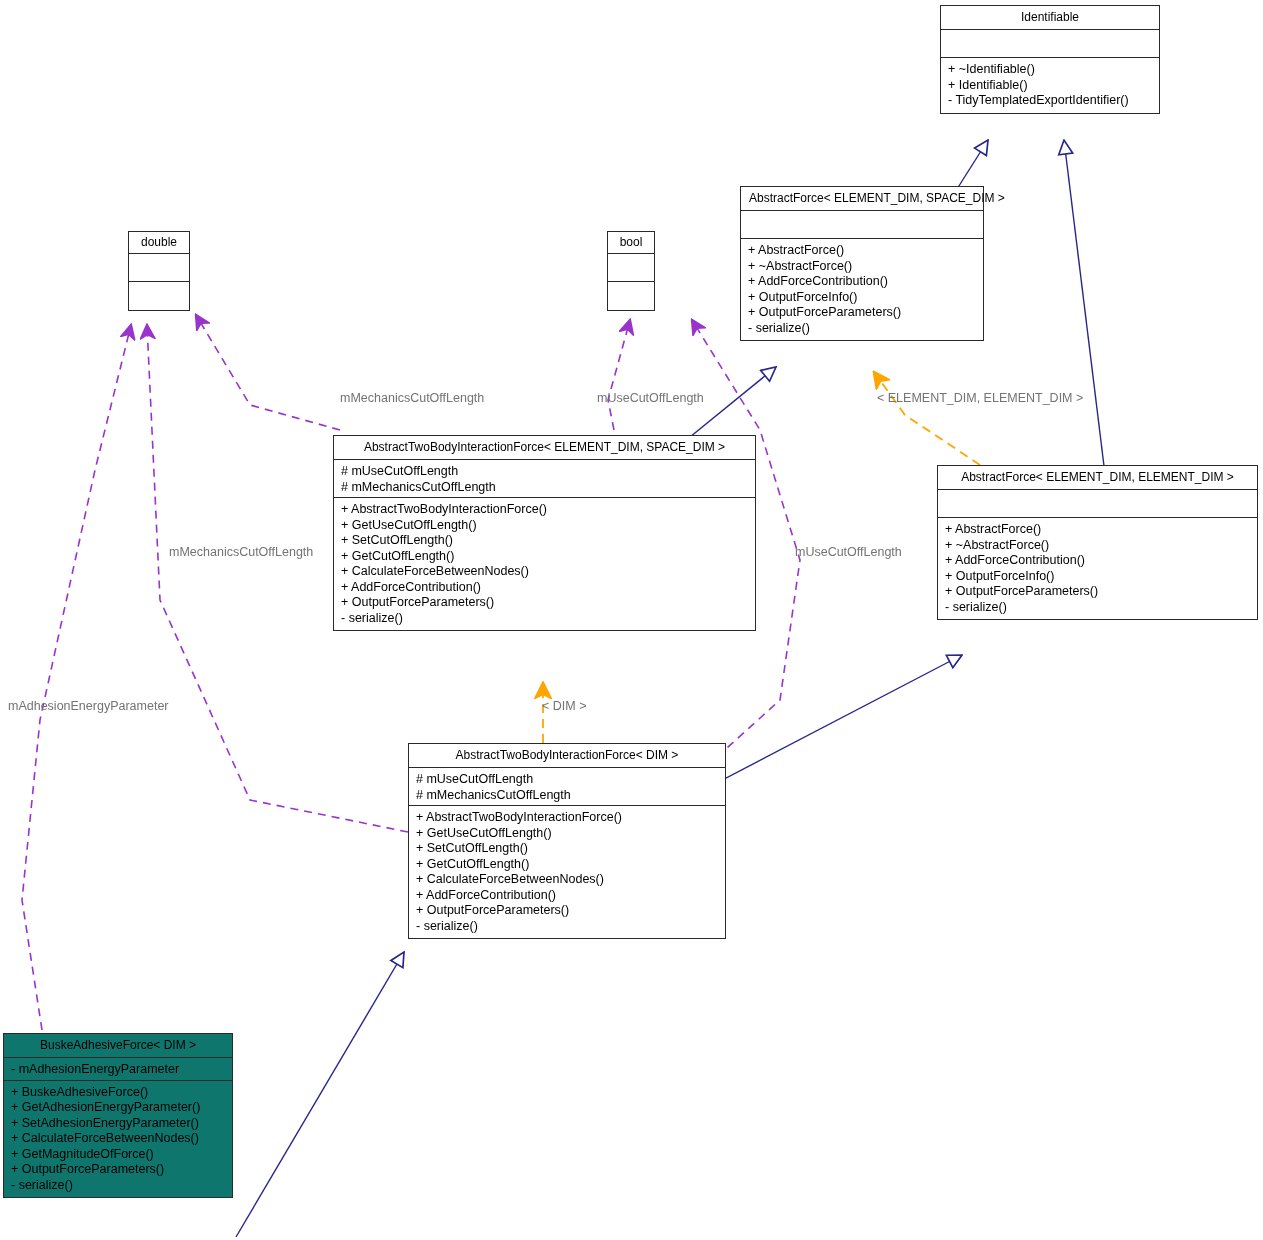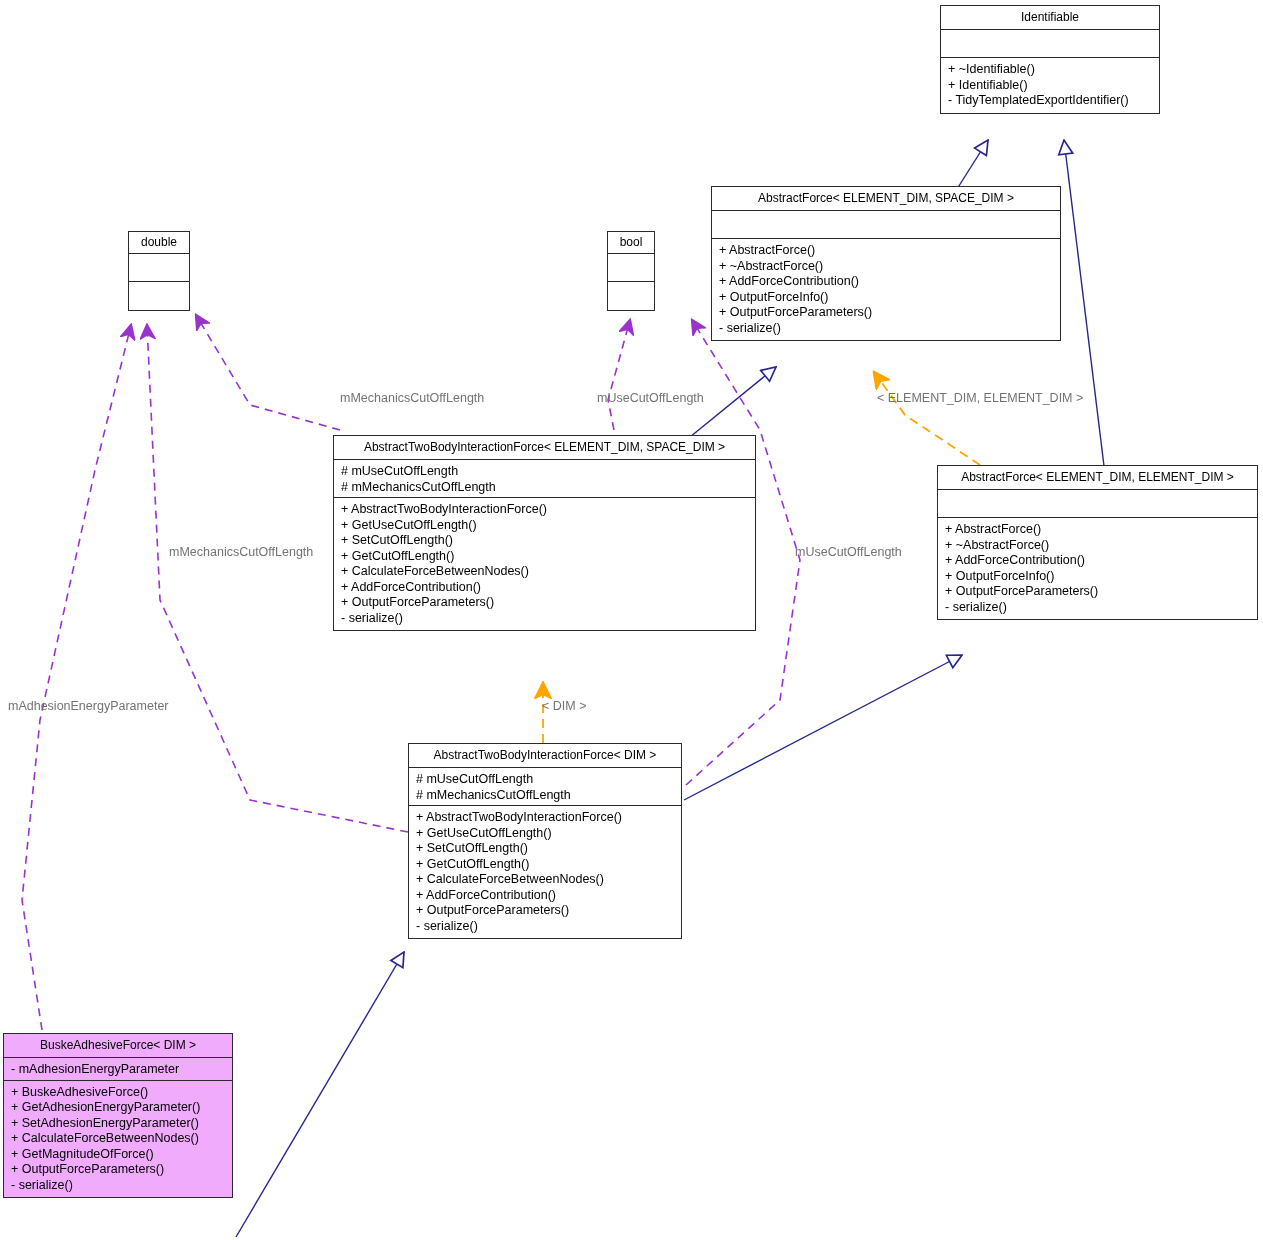--- a/index.html
+++ b/index.html
@@ -29,21 +29,21 @@
   .uml-class {
     position: absolute;
     box-sizing: border-box;
     border: 1px solid #2a2a2a;
     background: #ffffff;
     font-size: 12.5px;
     color: #000000;
     line-height: 1.0;
   }
   .uml-class.shaded {
-    background: #f0abfc;
+    background: #0f766e;
   }
   .cls-title {
     box-sizing: border-box;
     text-align: center;
     padding: 5px 8px 6px 8px;
     border-bottom: 1px solid #2a2a2a;
     white-space: nowrap;
     font-size: 12px;
   }
   .cls-attrs {
@@ -173,21 +173,21 @@
     <div class="cls-attrs"></div>
     <div class="cls-ops"></div>
   </div>
 
   <div class="uml-class prim-box" style="left:607px; top:231px; width:48px;">
     <div class="cls-title">bool</div>
     <div class="cls-attrs"></div>
     <div class="cls-ops"></div>
   </div>
 
-  <div class="uml-class" style="left:711px; top:186px; width:350px;">
+  <div class="uml-class" style="left:740px; top:186px; width:244px;">
     <div class="cls-title">AbstractForce&lt; ELEMENT_DIM, SPACE_DIM &gt;</div>
     <div class="cls-attrs">
       <div class="empty-row"></div>
     </div>
     <div class="cls-ops">
       <div class="member">+ AbstractForce()</div>
       <div class="member">+ ~AbstractForce()</div>
       <div class="member">+ AddForceContribution()</div>
       <div class="member">+ OutputForceInfo()</div>
       <div class="member">+ OutputForceParameters()</div>
@@ -221,21 +221,21 @@
       <div class="member">+ GetUseCutOffLength()</div>
       <div class="member">+ SetCutOffLength()</div>
       <div class="member">+ GetCutOffLength()</div>
       <div class="member">+ CalculateForceBetweenNodes()</div>
       <div class="member">+ AddForceContribution()</div>
       <div class="member">+ OutputForceParameters()</div>
       <div class="member">- serialize()</div>
     </div>
   </div>
 
-  <div class="uml-class" style="left:408px; top:743px; width:274px;">
+  <div class="uml-class" style="left:408px; top:743px; width:318px;">
     <div class="cls-title">AbstractTwoBodyInteractionForce&lt; DIM &gt;</div>
     <div class="cls-attrs">
       <div class="member"># mUseCutOffLength</div>
       <div class="member"># mMechanicsCutOffLength</div>
     </div>
     <div class="cls-ops">
       <div class="member">+ AbstractTwoBodyInteractionForce()</div>
       <div class="member">+ GetUseCutOffLength()</div>
       <div class="member">+ SetCutOffLength()</div>
       <div class="member">+ GetCutOffLength()</div>

